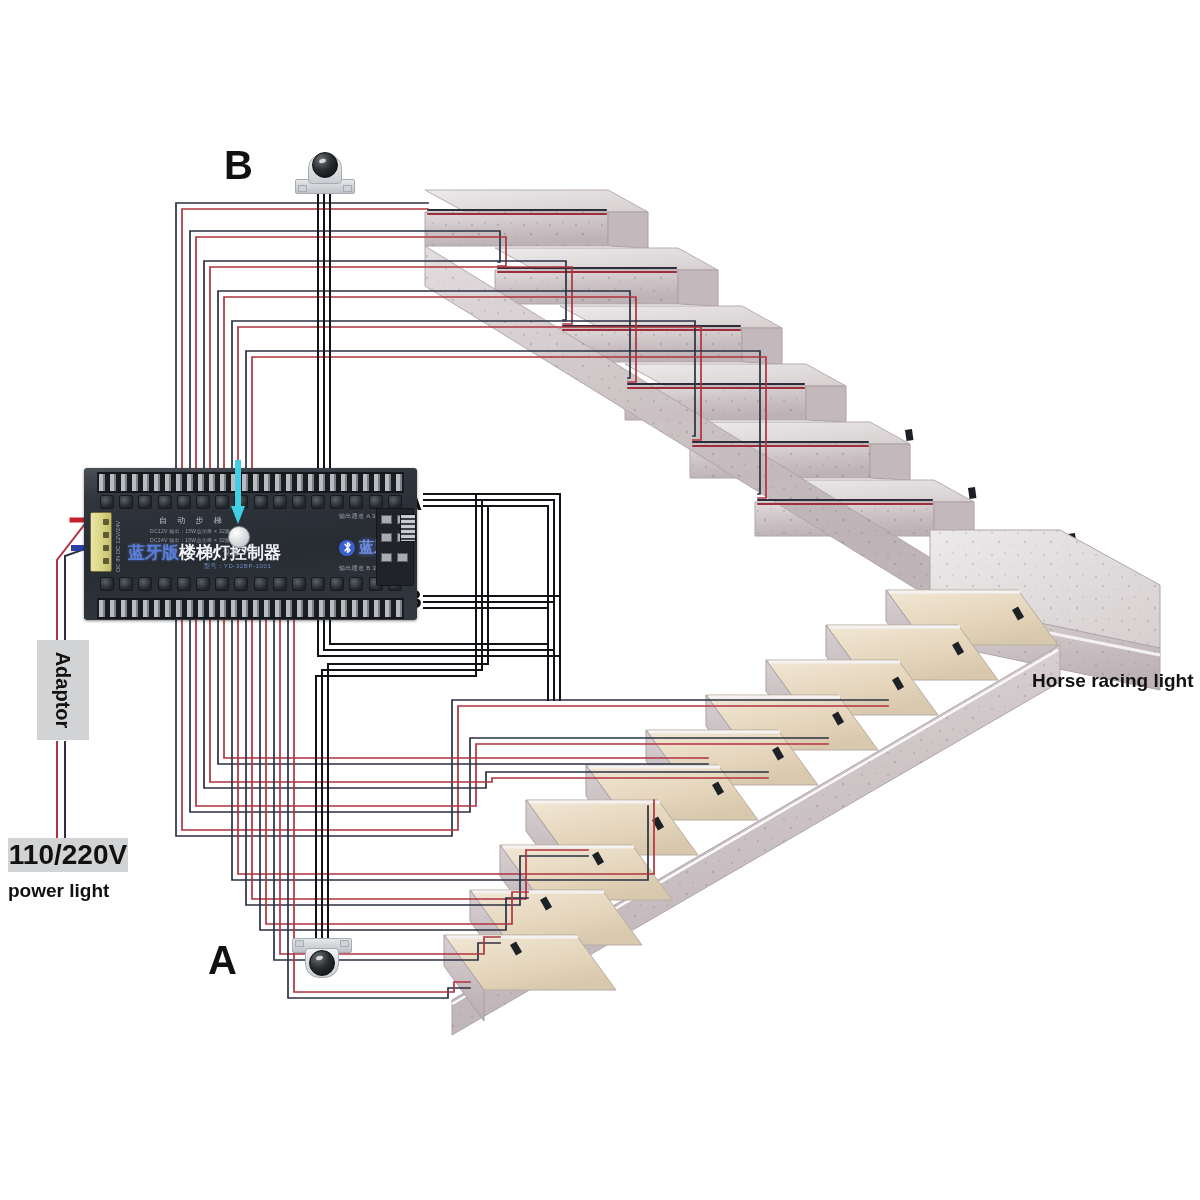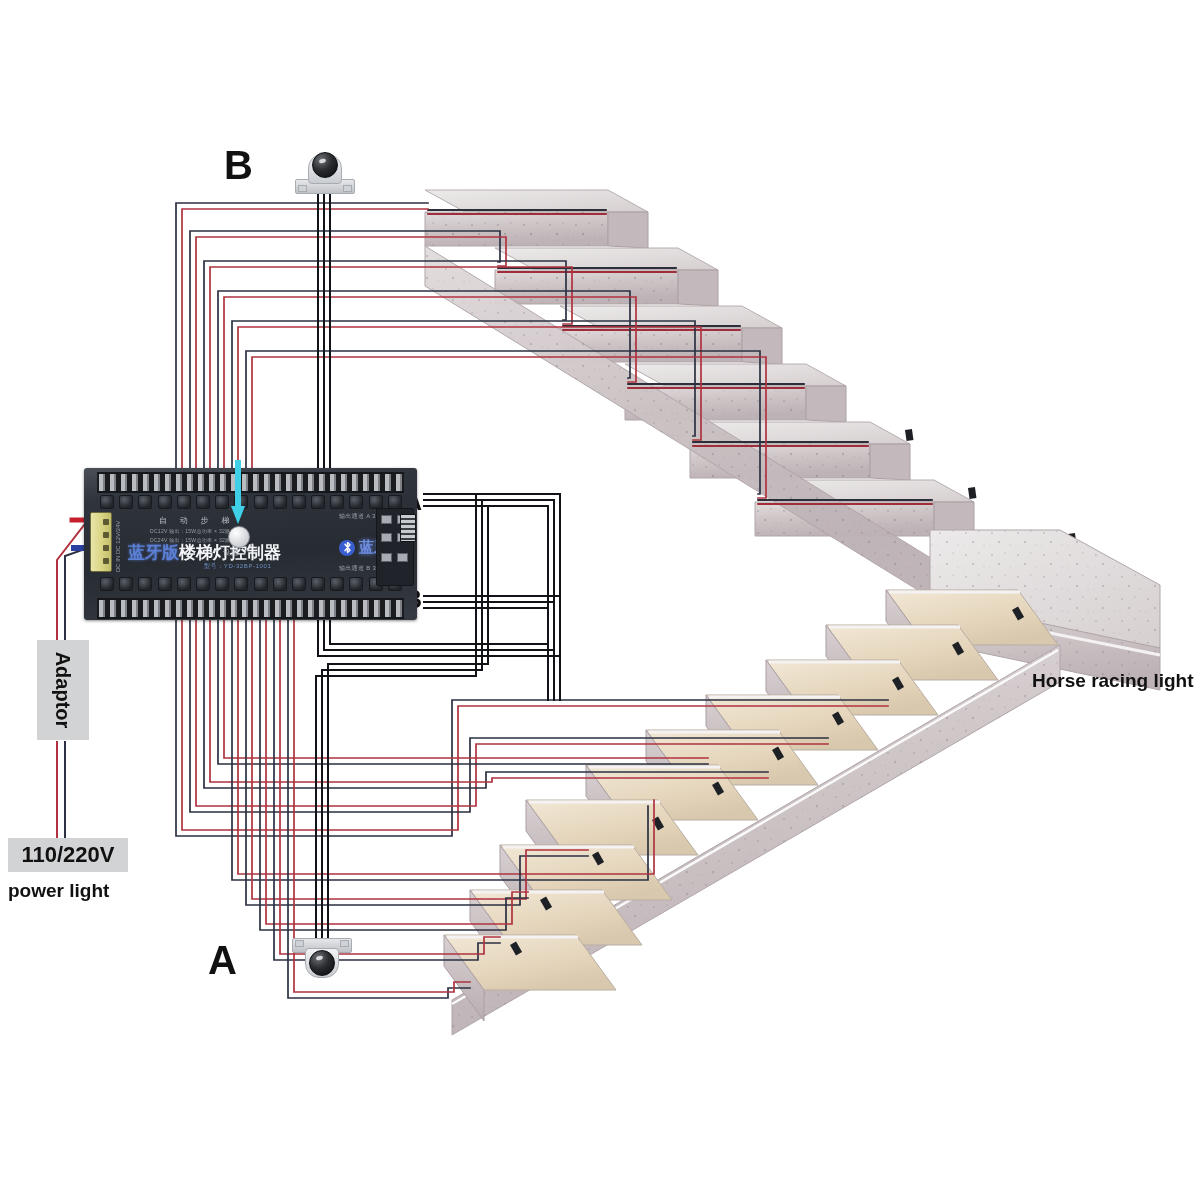--- a/index.html
+++ b/index.html
@@ -15,21 +15,21 @@
   #label-a-sensor{left:208px;top:938px;font-size:40px;font-weight:700;}
   #label-a-term{left:404px;top:487px;font-size:25px;font-weight:700;}
   #label-b-term{left:404px;top:585px;font-size:25px;font-weight:700;}
   #label-horse{left:1032px;top:670px;font-size:19px;font-weight:600;}
   #label-power-source{left:8px;top:880px;font-size:19px;font-weight:600;}
 
   .box-gray{position:absolute;background:#d2d3d5;border:0;}
   #box-110{left:8px;top:838px;width:120px;height:34px;}
   #txt-110{position:absolute;left:8px;top:838px;width:120px;height:34px;
            display:flex;align-items:center;justify-content:center;
-           font-size:22px;font-weight:600;color:#111;}
+           font-size:28px;font-weight:600;color:#111;}
   #box-adaptor{left:37px;top:640px;width:52px;height:100px;}
   #txt-adaptor{position:absolute;left:37px;top:640px;width:52px;height:100px;
            display:flex;align-items:center;justify-content:center;
            font-size:20px;font-weight:600;color:#111;
            transform:rotate(90deg);transform-origin:center center;}
 
   
   #controller{position:absolute;left:84px;top:468px;width:333px;height:152px;}
   .pcb{position:absolute;left:0;top:0;width:333px;height:152px;
        background:linear-gradient(175deg,#4a4f58 0%,#30343c 18%,#272b32 55%,#353a42 100%);
@@ -42,21 +42,21 @@
   #termrow-top{top:4px;}
   #termrow-bot{top:130px;}
   .ledrow{position:absolute;left:16px;width:302px;height:16px;
       display:flex;justify-content:space-between;align-items:center;}
   #ledrow-top{top:26px;}
   #ledrow-bot{top:108px;}
   .led{width:12px;height:12px;border-radius:2px;
       background:radial-gradient(circle at 35% 30%,#5a6068,#22252a 70%);
       border:1px solid #171a1e;}
   .silk{position:absolute;color:#9aa0a8;font-size:5px;letter-spacing:.3px;}
-  #silk-auto{left:75px;top:47px;font-size:8px;color:#b9bec6;letter-spacing:4px;font-family:Liberation Mono, monospace;}
+  #silk-auto{left:75px;top:47px;font-size:8px;color:#b9bec6;letter-spacing:4px;}
   #silk-spec1{left:66px;top:60px;}
   #silk-spec2{left:66px;top:69px;}
   #silk-model{left:120px;top:94px;font-size:6px;color:#6d8fc4;letter-spacing:.6px;}
   .vert-silk{position:absolute;font-size:6px;color:#9aa0a8;
       transform:rotate(-90deg);transform-origin:left top;white-space:nowrap;}
   #silk-dcin{left:31px;top:104px;}
   #silk-outa{left:255px;top:44px;font-size:6px;color:#9aa0a8;}
   #silk-outb{left:255px;top:96px;font-size:6px;color:#9aa0a8;}
   #silk-sensA{left:300px;top:96px;}
   #title-wrap{position:absolute;left:44px;top:74px;width:170px;height:20px;

